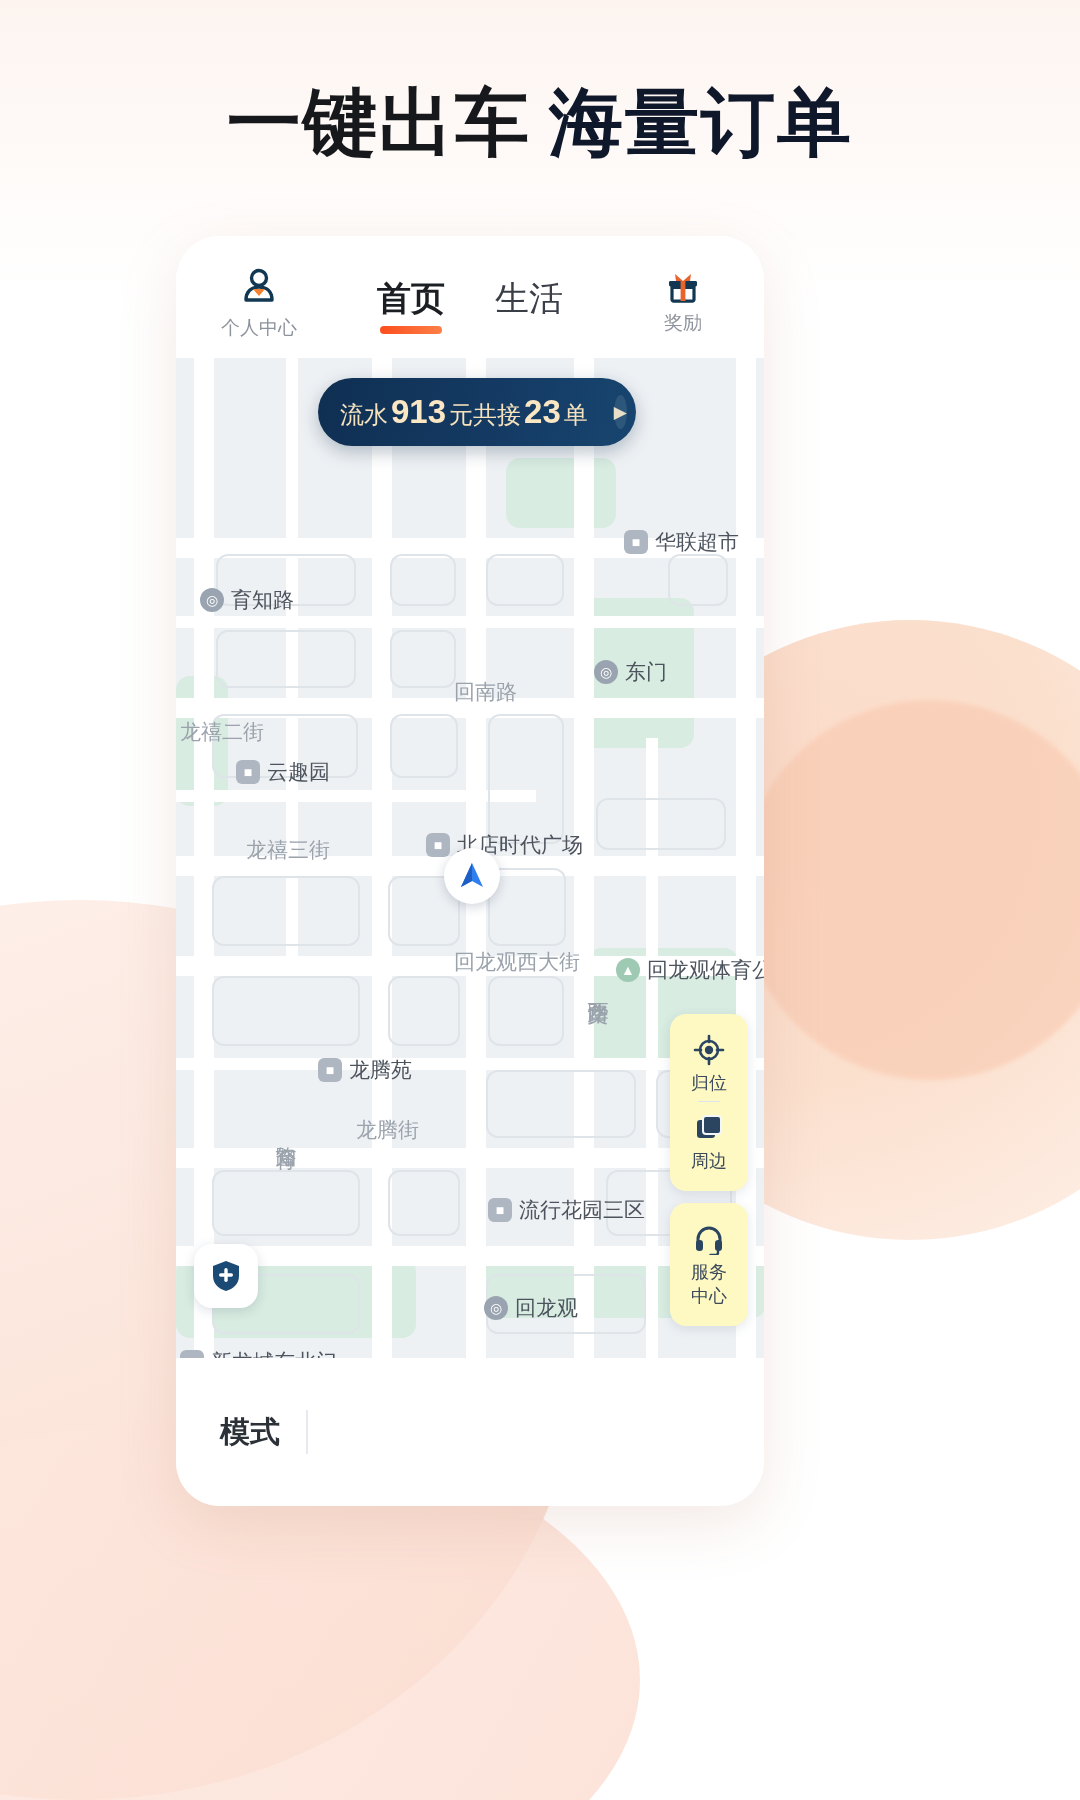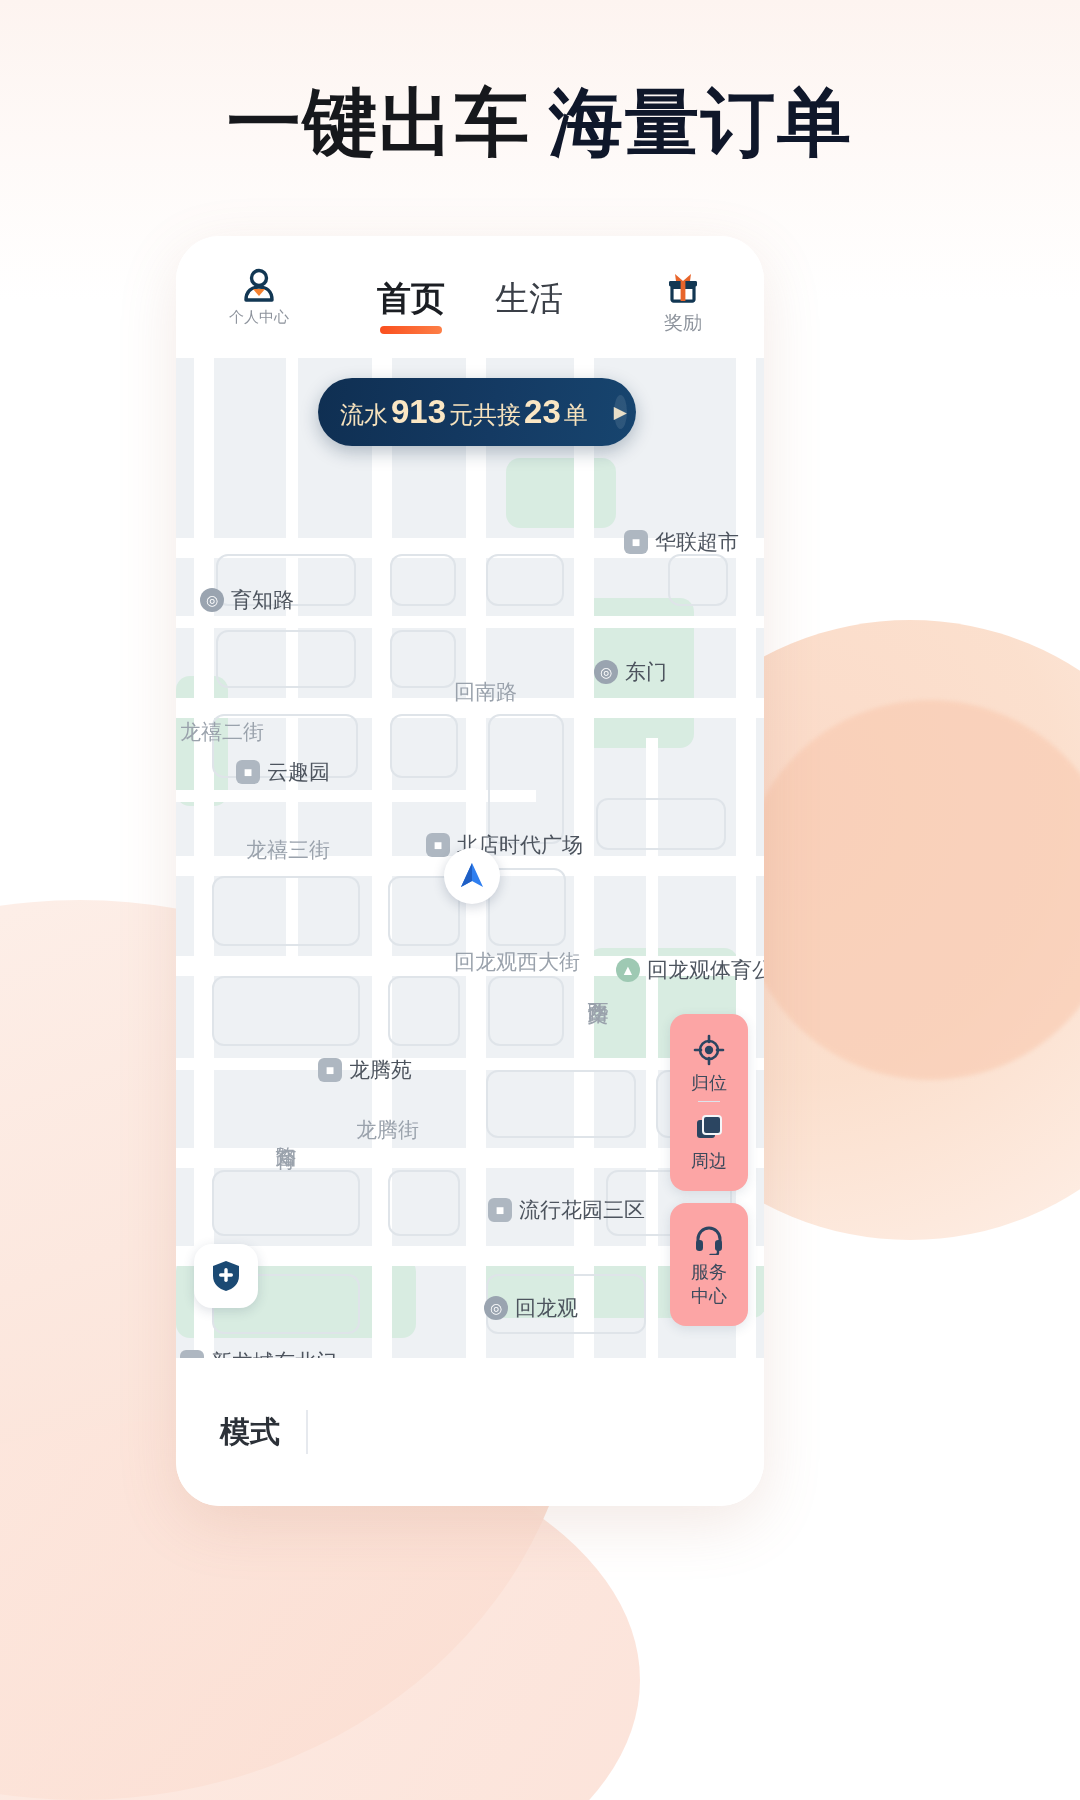--- a/index.html
+++ b/index.html
@@ -66,21 +66,21 @@
   
   #app-header {
     position:relative; height:122px; width:100%;
     background:#fff;
   }
   .hdr-left {
     position:absolute; left:28px; top:28px;
     width:110px; text-align:center;
   }
   .hdr-left .ic { height:42px; display:flex; align-items:flex-end; justify-content:center; }
-  .hdr-left .lbl { font-size:15px; color:#8d939c; margin-top:2px; }
+  .hdr-left .lbl { font-size:19px; color:#8d939c; margin-top:9px; }
 
   .hdr-right {
     position:absolute; right:26px; top:28px;
     width:110px; text-align:center;
   }
   .hdr-right .ic { height:42px; display:flex; align-items:flex-end; justify-content:center; }
   .hdr-right .lbl { font-size:19px; color:#8d939c; margin-top:4px; }
 
   .hdr-tabs {
     position:absolute; left:0; right:0; top:40px;
@@ -153,21 +153,21 @@
     z-index:25;
   }
 
   
   #map-controls {
     position:absolute; right:16px; top:656px;
     width:78px; z-index:28;
     display:flex; flex-direction:column; gap:12px;
   }
   .ctl-card {
-    background:#fca5a5; border-radius:16px;
+    background:#fef9c3; border-radius:16px;
     box-shadow:0 3px 12px rgba(45,65,95,.12);
     padding:10px 14px 12px;
   }
   .ctl-item { text-align:center; padding:8px 0 6px; }
   .ctl-item .ic { height:36px; display:flex; align-items:center; justify-content:center; }
   .ctl-item .lbl { font-size:18px; color:#3c4a5c; margin-top:3px; }
   .ctl-divider { height:1px; background:#dde4ec; margin:0 14px; }
 
   
   #shield-btn {

